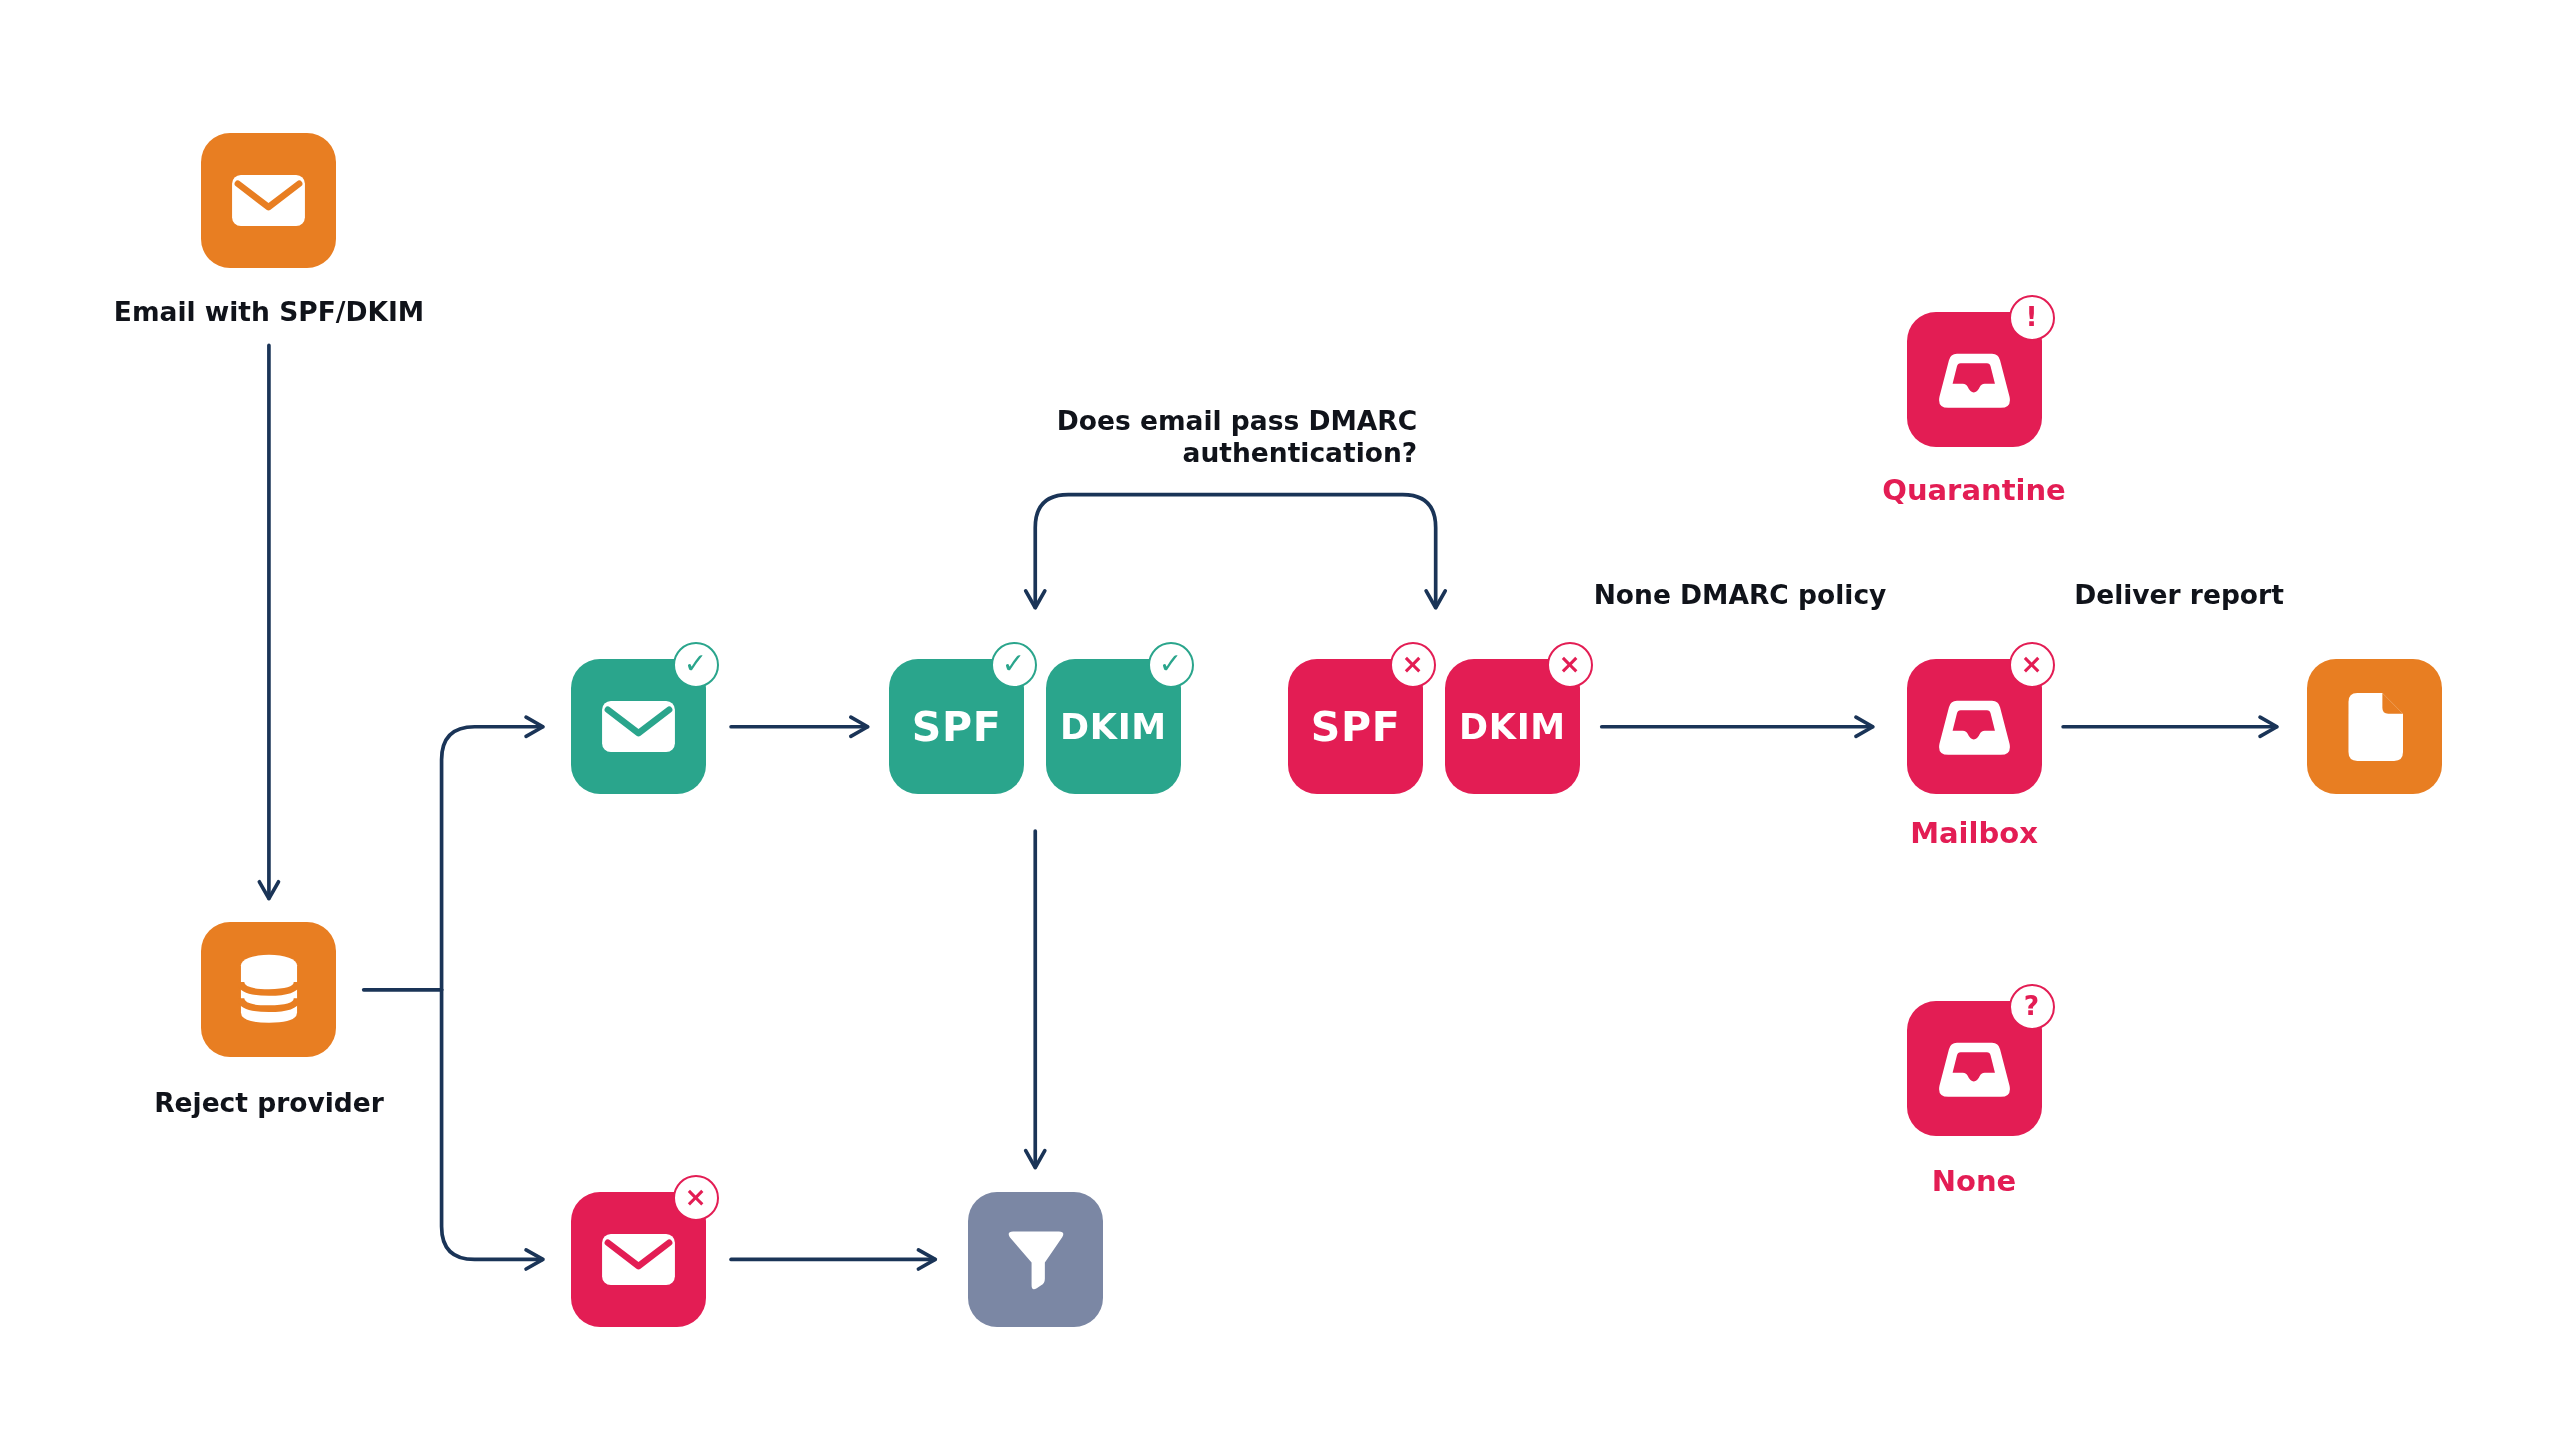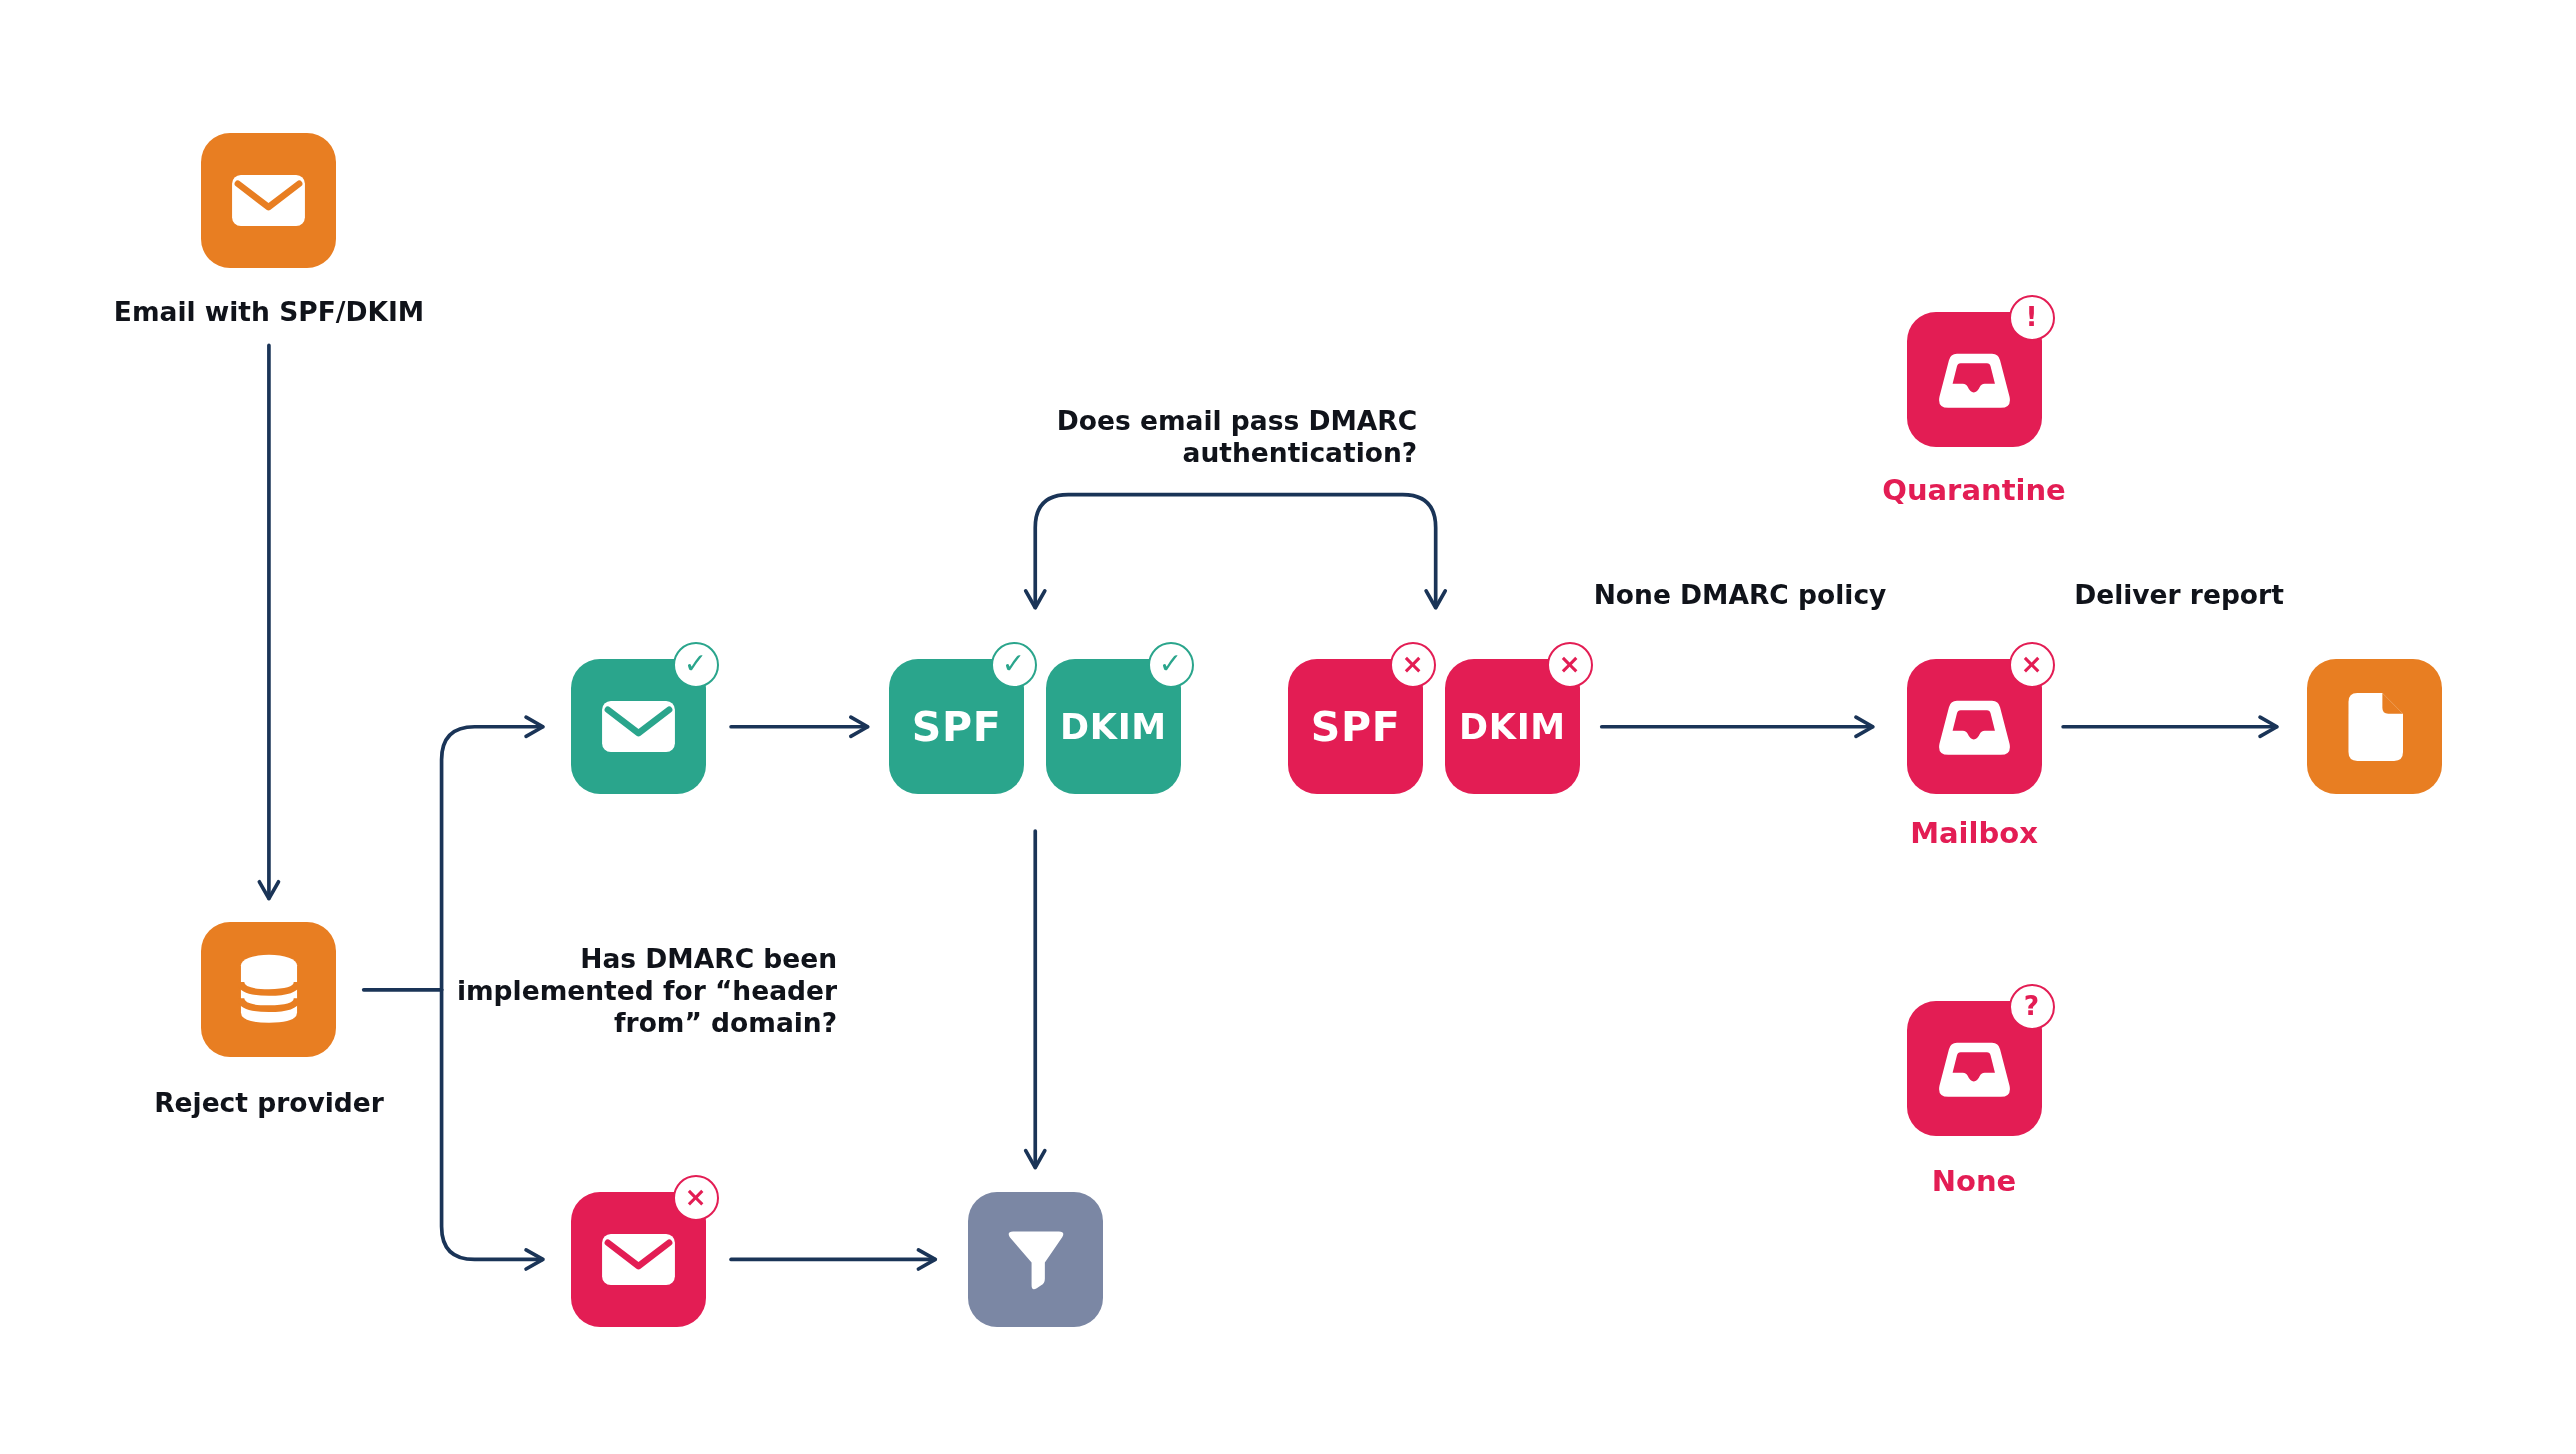--- a/index.html
+++ b/index.html
@@ -97,23 +97,20 @@
   <div class="tile orange" style="left:201px;top:922px;">
     <svg width="62" height="71" viewBox="0 0 84 96">
       <ellipse cx="42" cy="15" rx="38" ry="14" fill="#ffffff"></ellipse>
       <path d="M4 15 v64 q0 14 38 14 t38 -14 v-64" fill="#ffffff"></path>
       <path d="M4 38 q0 14 38 14 t38 -14" stroke="currentColor" stroke-width="9" fill="none"></path>
       <path d="M4 60 q0 14 38 14 t38 -14" stroke="currentColor" stroke-width="9" fill="none"></path>
     </svg>
   </div>
   <div class="label" style="left:269px;top:1087px;">Reject provider</div>
 
-  <div class="label" style="left:647px;top:943px;">Has DMARC been
-implemented for “header
-from” domain?</div>
 
   <div class="tile green" style="left:571px;top:659px;">
     <svg width="73" height="51" viewBox="0 0 100 70">
       <rect width="100" height="70" rx="12" fill="#ffffff"></rect>
       <path d="M8 12 L50 44 L92 12" fill="none" stroke="currentColor" stroke-width="9" stroke-linecap="round" stroke-linejoin="round"></path>
     </svg>
     <div class="badge green">
       <span>✓</span>
       </div>
   </div>

